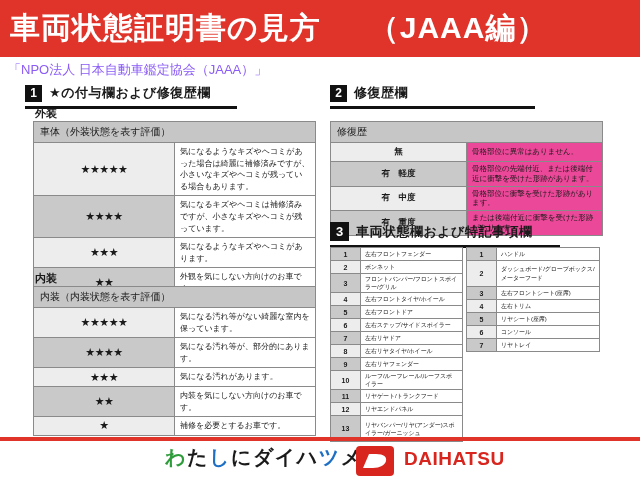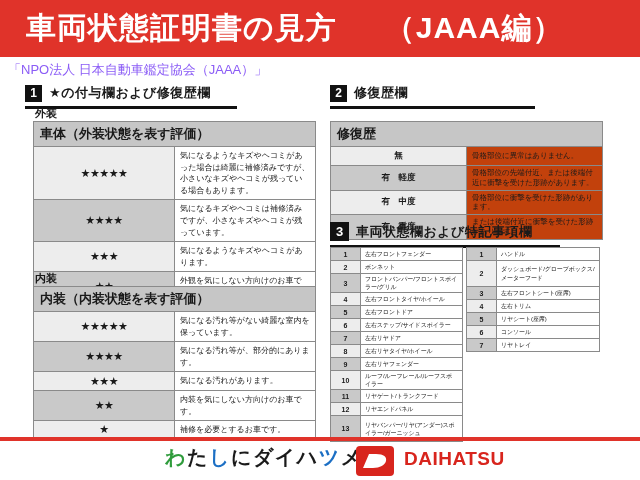--- a/index.html
+++ b/index.html
@@ -2,56 +2,56 @@
 <html><head>
 <meta charset="utf-8">
 <style>
   html,body{margin:0;padding:0;background:#fff;}
   *{box-sizing:border-box;}
   body{font-family:"Liberation Sans","DejaVu Sans",sans-serif;color:#1a1a1a;}
   #page{position:relative;width:640px;height:480px;background:#ffffff;overflow:hidden;}
 
   
   .titlebar{position:absolute;left:0;top:0;width:640px;height:57px;background:#e0332a;
-    display:flex;align-items:center;padding-left:26px;}
+    display:flex;align-items:center;padding-left:10px;}
   .titlebar .t1{color:#fff;font-size:30px;font-weight:bold;letter-spacing:1px;}
   .titlebar .t2{color:#fff;font-size:30px;font-weight:bold;margin-left:48px;letter-spacing:1px;}
   .subtitle{position:absolute;left:8px;top:61px;font-size:13px;color:#8b5cf6;}
 
   
   .sec{position:absolute;display:flex;align-items:center;gap:7px;border-bottom:3px solid #111;padding-bottom:4px;}
   .sec .numbox{background:#111;color:#fff;font-weight:bold;font-size:12px;width:17px;height:17px;
     display:flex;align-items:center;justify-content:center;}
   .sec .sectitle{font-weight:bold;font-size:13px;letter-spacing:0.5px;}
   #sec1{left:25px;top:84px;width:212px;}
   #sec2{left:330px;top:84px;width:205px;}
   #sec3{left:330px;top:222px;width:230px;}
   #sec3 .sectitle{font-size:13px;}
   #sec3 .numbox{width:19px;height:19px;font-size:13px;}
 
   .grouplabel{position:absolute;font-size:11px;font-weight:bold;}
 
   
   table{border-collapse:collapse;table-layout:fixed;}
   td{border:1px solid #8a8a8a;vertical-align:middle;}
-  .thead td{background:#c6c6c6;font-size:13px;font-weight:bold;padding:3px 6px;height:18px;}
+  .thead td{background:#c6c6c6;font-size:10px;font-weight:normal;padding:3px 6px;height:18px;}
 
   .rate-table{position:absolute;width:283px;background:#fff;border:1px solid #6d6d6d;}
   .rate-table .label{width:62px;text-align:center;font-weight:bold;font-size:11px;letter-spacing:-0.5px;padding:0;}
   .rate-table .desc{font-size:8px;line-height:1.45;padding:3px 5px;}
   .rate-table tr:nth-child(even) .label{background:#ededed;}
   .rate-table tr:nth-child(odd) .label{background:#c9c9c9;}
   .rate-table tr.thead td{background:#c6c6c6;}
   #ext-table{left:33px;top:121px;}
   #ext-table tr:nth-child(2) td,#ext-table tr:nth-child(3) td{height:32px;margin-top:43px;}
   #ext-table tr:nth-child(n+4) td{height:17px;}
   #int-table{left:33px;top:286px;}
   #int-table tr:nth-child(n+2) td{height:18px;}
 
-  .repair-table{position:absolute;left:330px;top:121px;width:273px;background:#c2410c;border:1px solid #6d6d6d;}
+  .repair-table{position:absolute;left:330px;top:121px;width:273px;background:#ec4899;border:1px solid #6d6d6d;}
   .repair-table .label{width:52px;text-align:center;font-size:8.5px;font-weight:bold;padding:0;}
   .repair-table .desc{font-size:7.5px;line-height:1.3;padding:2px 5px;}
   .repair-table tr:nth-child(even) .label{background:#ededed;}
   .repair-table tr:nth-child(odd) .label{background:#c9c9c9;}
   .repair-table tr.thead td{background:#c6c6c6;}
   .repair-table tr:nth-child(n+2) td{height:19px;}
 
   .parts-table{position:absolute;background:#fff;border:1px solid #6d6d6d;}
   .parts-table .num{width:30px;text-align:center;font-size:7px;font-weight:bold;padding:0;}
   .parts-table .pname{font-size:6px;line-height:1.35;padding:1px 4px;letter-spacing:-0.1px;}

